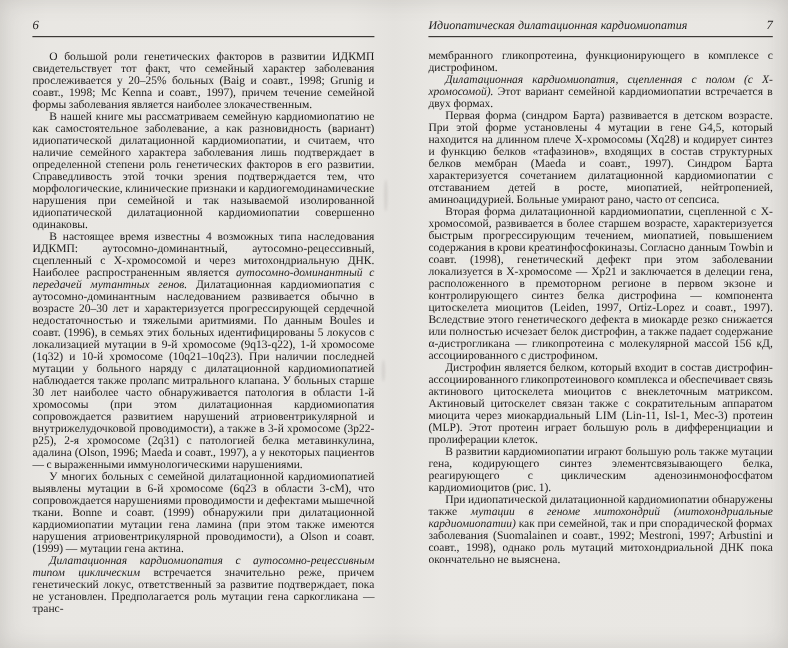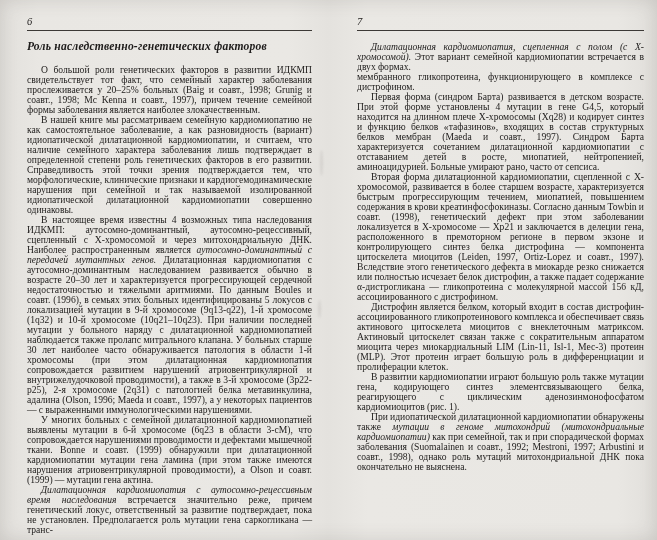--- a/index.html
+++ b/index.html
@@ -54,37 +54,37 @@
 
 <div class="scan">
 
   <div class="smudge s1"></div>
   <div class="smudge s2"></div>
 
   <div class="page page-left">
     <div class="pagehead">
       <span class="pgnum">6</span>
     </div>
-    <div class="section-title">Роль наследственно-генетических факторов</div>
     <div class="page-body">
         <p class="para indent"><span>О большой роли генетических факторов в развитии ИДКМП свидетельствует тот факт, что семейный характер заболевания прослеживается у 20–25% больных (Baig и соавт., 1998; Grunig и соавт., 1998; Mc Kenna и соавт., 1997), причем течение семейной формы заболевания является наиболее злокачественным.</span></p>
         <p class="para indent"><span>В нашей книге мы рассматриваем семейную кардиомиопатию не как самостоятельное заболевание, а как разновидность (вариант) идиопатической дилатационной кардиомиопатии, и считаем, что наличие семейного характера заболевания лишь подтверждает в определенной степени роль генетических факторов в его развитии. Справедливость этой точки зрения подтверждается тем, что морфологические, клинические признаки и кардиогемодинамические нарушения при семейной и так называемой изолированной идиопатической дилатационной кардиомиопатии совершенно одинаковы.</span></p>
         <p class="para indent"><span>В настоящее время известны 4 возможных типа наследования ИДКМП: аутосомно-доминантный, аутосомно-рецессивный, сцепленный с Х-хромосомой и через митохондриальную ДНК. Наиболее распространенным является </span><span class="it">аутосомно-доминантный с передачей мутантных генов.</span><span> Дилатационная кардиомиопатия с аутосомно-доминантным наследованием развивается обычно в возрасте 20–30 лет и характеризуется прогрессирующей сердечной недостаточностью и тяжелыми аритмиями. По данным Boules и соавт. (1996), в семьях этих больных идентифицированы 5 локусов с локализацией мутации в 9-й хромосоме (9q13-q22), 1-й хромосоме (1q32) и 10-й хромосоме (10q21–10q23). При наличии последней мутации у больного наряду с дилатационной кардиомиопатией наблюдается также пролапс митрального клапана. У больных старше 30 лет наиболее часто обнаруживается патология в области 1-й хромосомы (при этом дилатационная кардиомиопатия сопровождается развитием нарушений атриовентрикулярной и внутрижелудочковой проводимости), а также в 3-й хромосоме (3p22-p25), 2-я хромосоме (2q31) с патологией белка метавинкулина, адалина (Olson, 1996; Maeda и соавт., 1997), а у некоторых пациентов — с выраженными иммунологическими нарушениями.</span></p>
         <p class="para indent"><span>У многих больных с семейной дилатационной кардиомиопатией выявлены мутации в 6-й хромосоме (6q23 в области 3-сМ), что сопровождается нарушениями проводимости и дефектами мышечной ткани. Bonne и соавт. (1999) обнаружили при дилатационной кардиомиопатии мутации гена ламина (при этом также имеются нарушения атриовентрикулярной проводимости), а Olson и соавт. (1999) — мутации гена актина.</span></p>
-        <p class="para indent"><span class="it">Дилатационная кардиомиопатия с аутосомно-рецессивным время наследования</span><span> встречается значительно реже, причем генетический локус, ответственный за развитие подтверждает, пока не установлен. Предполагается роль мутации гена саркогликана — транс-</span></p>
+        <p class="para indent"><span class="it">Дилатационная кардиомиопатия с аутосомно-рецессивным типом циклическим</span><span> встречается значительно реже, причем генетический локус, ответственный за развитие подтверждает, пока не установлен. Предполагается роль мутации гена саркогликана — транс-</span></p>
       </div>
   </div>
 
   <div class="page page-right">
     <div class="pagehead">
+      <span>Идиопатическая дилатационная кардиомиопатия</span>
       <span class="pgnum">7</span>
     </div>
     <div class="page-body">
+        <p class="para"><span>мембранного гликопротеина, функционирующего в комплексе с дистрофином.</span></p>
         <p class="para indent"><span class="it">Дилатационная кардиомиопатия, сцепленная с полом (с Х-хромосомой).</span><span> Этот вариант семейной кардиомиопатии встречается в двух формах.</span></p>
-        <p class="para"><span>мембранного гликопротеина, функционирующего в комплексе с дистрофином.</span></p>
         <p class="para indent"><span>Первая форма (синдром Барта) развивается в детском возрасте. При этой форме установлены 4 мутации в гене G4,5, который находится на длинном плече Х-хромосомы (Xq28) и кодирует синтез и функцию белков «тафазинов», входящих в состав структурных белков мембран (Maeda и соавт., 1997). Синдром Барта характеризуется сочетанием дилатационной кардиомиопатии с отставанием детей в росте, миопатией, нейтропенией, аминоацидурией. Больные умирают рано, часто от сепсиса.</span></p>
         <p class="para indent"><span>Вторая форма дилатационной кардиомиопатии, сцепленной с Х-хромосомой, развивается в более старшем возрасте, характеризуется быстрым прогрессирующим течением, миопатией, повышением содержания в крови креатинфосфокиназы. Согласно данным Towbin и соавт. (1998), генетический дефект при этом заболевании локализуется в Х-хромосоме — Хр21 и заключается в делеции гена, расположенного в премоторном регионе в первом экзоне и контролирующего синтез белка дистрофина — компонента цитоскелета миоцитов (Leiden, 1997, Ortiz-Lopez и соавт., 1997). Вследствие этого генетического дефекта в миокарде резко снижается или полностью исчезает белок дистрофин, а также падает содержание α-дистрогликана — гликопротеина с молекулярной массой 156 кД, ассоциированного с дистрофином.</span></p>
         <p class="para indent"><span>Дистрофин является белком, который входит в состав дистрофин-ассоциированного гликопротеинового комплекса и обеспечивает связь актинового цитоскелета миоцитов с внеклеточным матриксом. Актиновый цитоскелет связан также с сократительным аппаратом миоцита через миокардиальный LIM (Lin-11, Isl-1, Мес-3) протеин (MLP). Этот протеин играет большую роль в дифференциации и пролиферации клеток.</span></p>
         <p class="para indent"><span>В развитии кардиомиопатии играют большую роль также мутации гена, кодирующего синтез элементсвязывающего белка, реагирующего с циклическим аденозинмонофосфатом кардиомиоцитов (рис. 1).</span></p>
         <p class="para indent"><span>При идиопатической дилатационной кардиомиопатии обнаружены также </span><span class="it">мутации в геноме митохондрий (митохондриальные кардиомиопатии)</span><span> как при семейной, так и при спорадической формах заболевания (Suomalainen и соавт., 1992; Mestroni, 1997; Arbustini и соавт., 1998), однако роль мутаций митохондриальной ДНК пока окончательно не выяснена.</span></p>
       </div>
   </div>
 
 </div>
 

